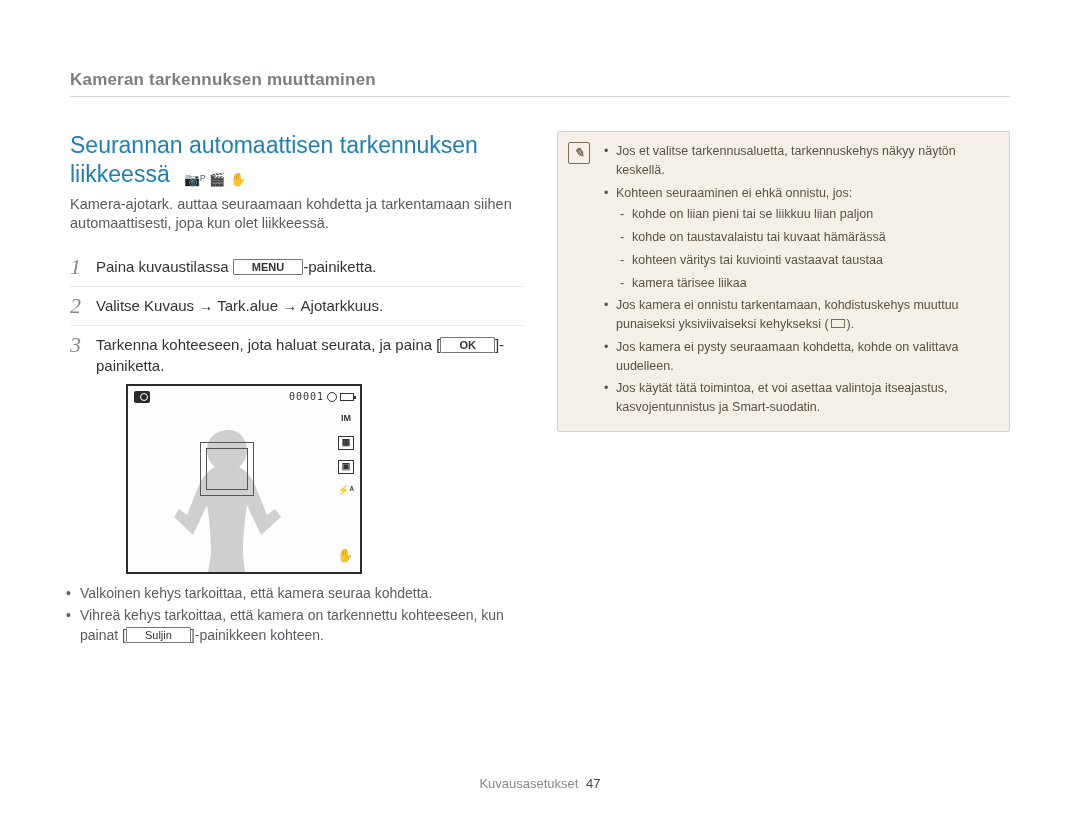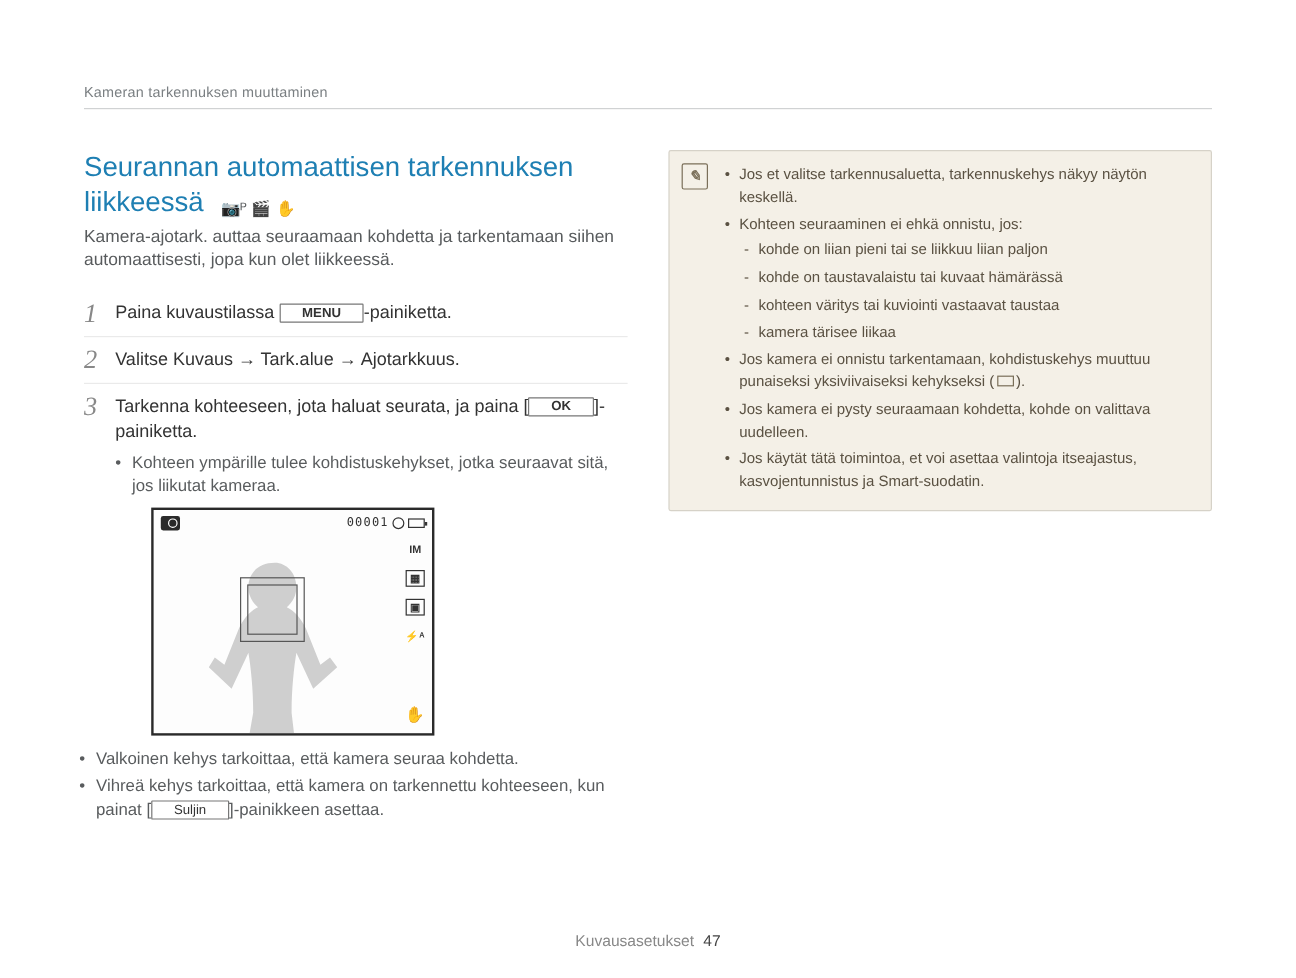--- a/index.html
+++ b/index.html
@@ -1,21 +1,21 @@
 <!DOCTYPE html>
 <html><head>
 <meta charset="utf-8">
 <style>
   * { box-sizing: border-box; margin: 0; padding: 0; }
   html, body { width: 1080px; height: 815px; background: #fff; font-family: Arial, Helvetica, sans-serif; color: #333; }
   .page {
     width: 1080px; height: 815px; padding: 70px 70px 0 70px; position: relative;
   }
   .page-header {
-    color: #7a7f82; font-size: 12px; font-weight: 400; padding-bottom: 6px;
+    color: #7a7f82; font-size: 17px; font-weight: 700; padding-bottom: 6px;
     border-bottom: 1px solid #d0d2d3; margin-bottom: 34px; letter-spacing: 0.2px;
   }
   .cols { display: flex; gap: 34px; }
   .col { flex: 1 1 0; min-width: 0; }
   .section-title {
     color: #1e7fb3; font-size: 23px; font-weight: 400; line-height: 1.25;
   }
   .mode-icons { display: inline-flex; gap: 4px; vertical-align: -2px; margin-left: 8px; }
   .mode-icons span { font-size: 13px; color: #5a5d5f; }
   .intro { color: #585b5d; font-size: 14.5px; line-height: 1.35; margin-top: 6px; margin-bottom: 14px; }
@@ -108,23 +108,20 @@
         <li>
           <span class="step-num">2</span>
           <div class="step-body">
             <span>Valitse </span><span>Kuvaus → Tark.alue → Ajotarkkuus</span><span>.</span>
           </div>
         </li>
         <li>
           <span class="step-num">3</span>
           <div class="step-body">
             <span>Tarkenna kohteeseen, jota haluat seurata, ja paina [</span><span class="inline-box">OK</span><span>]-painiketta.</span>
-            <ul class="sub-bullets">
-              <li>Kohteen ympärille tulee kohdistuskehykset, jotka seuraavat sitä, jos liikutat kameraa.</li>
-            </ul>
 
             <div class="lcd">
               <div class="topbar">
                 <div class="left">
                   <span class="camicon"></span>
                 </div>
                 <div class="right">
                   <span style="font-family:monospace;letter-spacing:1px;">00001</span>
                   <span style="width:10px;height:10px;border:1px solid #333;border-radius:50%;"></span>
                   <span class="batt"></span>
@@ -142,21 +139,21 @@
               <div class="target">
                 <div class="outer"></div>
                 <div class="inner"></div>
               </div>
               <span class="hand">✋</span>
             </div>
 
             <ul class="sub-bullets" style="margin-left:-30px;">
               <li>Valkoinen kehys tarkoittaa, että kamera seuraa kohdetta.</li>
               <li>
-                <span>Vihreä kehys tarkoittaa, että kamera on tarkennettu kohteeseen, kun painat [</span><span class="inline-box" style="font-weight:400;">Suljin</span><span>]-painikkeen asettaa.</span>
+                <span>Vihreä kehys tarkoittaa, että kamera on tarkennettu kohteeseen, kun painat [</span><span class="inline-box" style="font-weight:400;">Suljin</span><span>]-painikkeen kohteen.</span>
               </li>
             </ul>
           </div>
         </li>
       </ol>
     </div>
 
     <div class="col">
       <div class="notebox">
         <div class="note-icon">✎</div>

